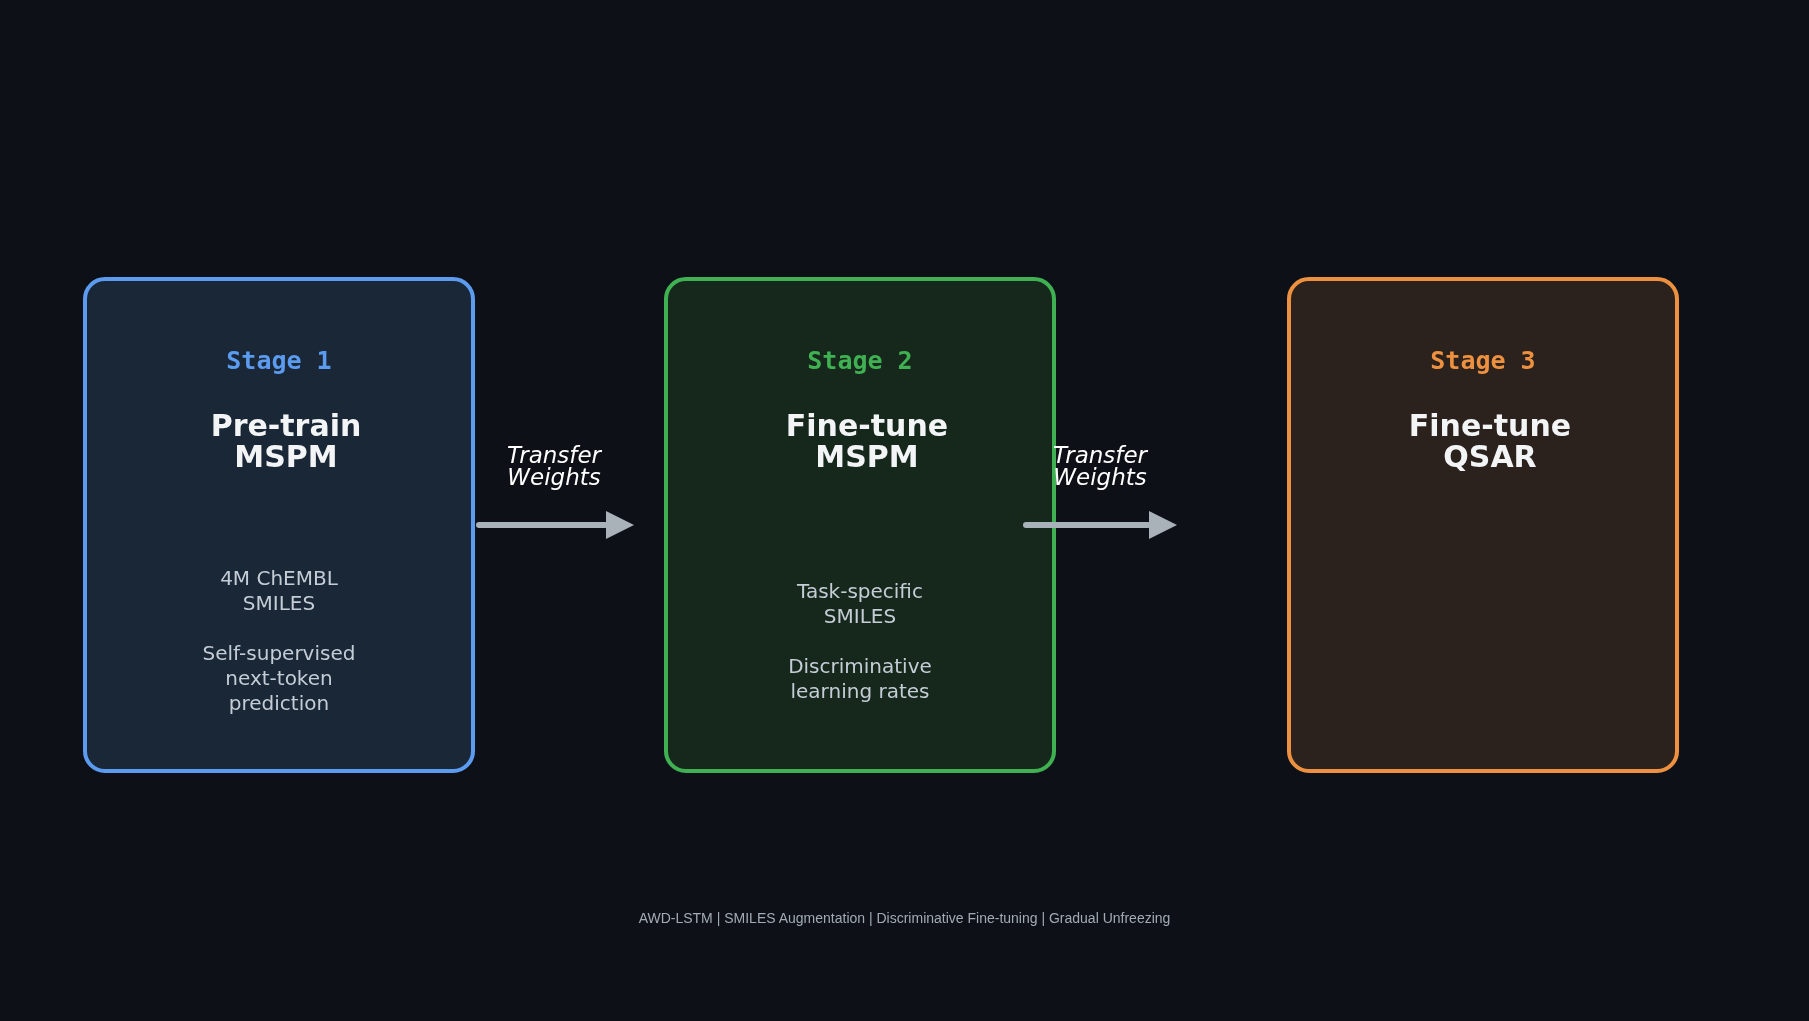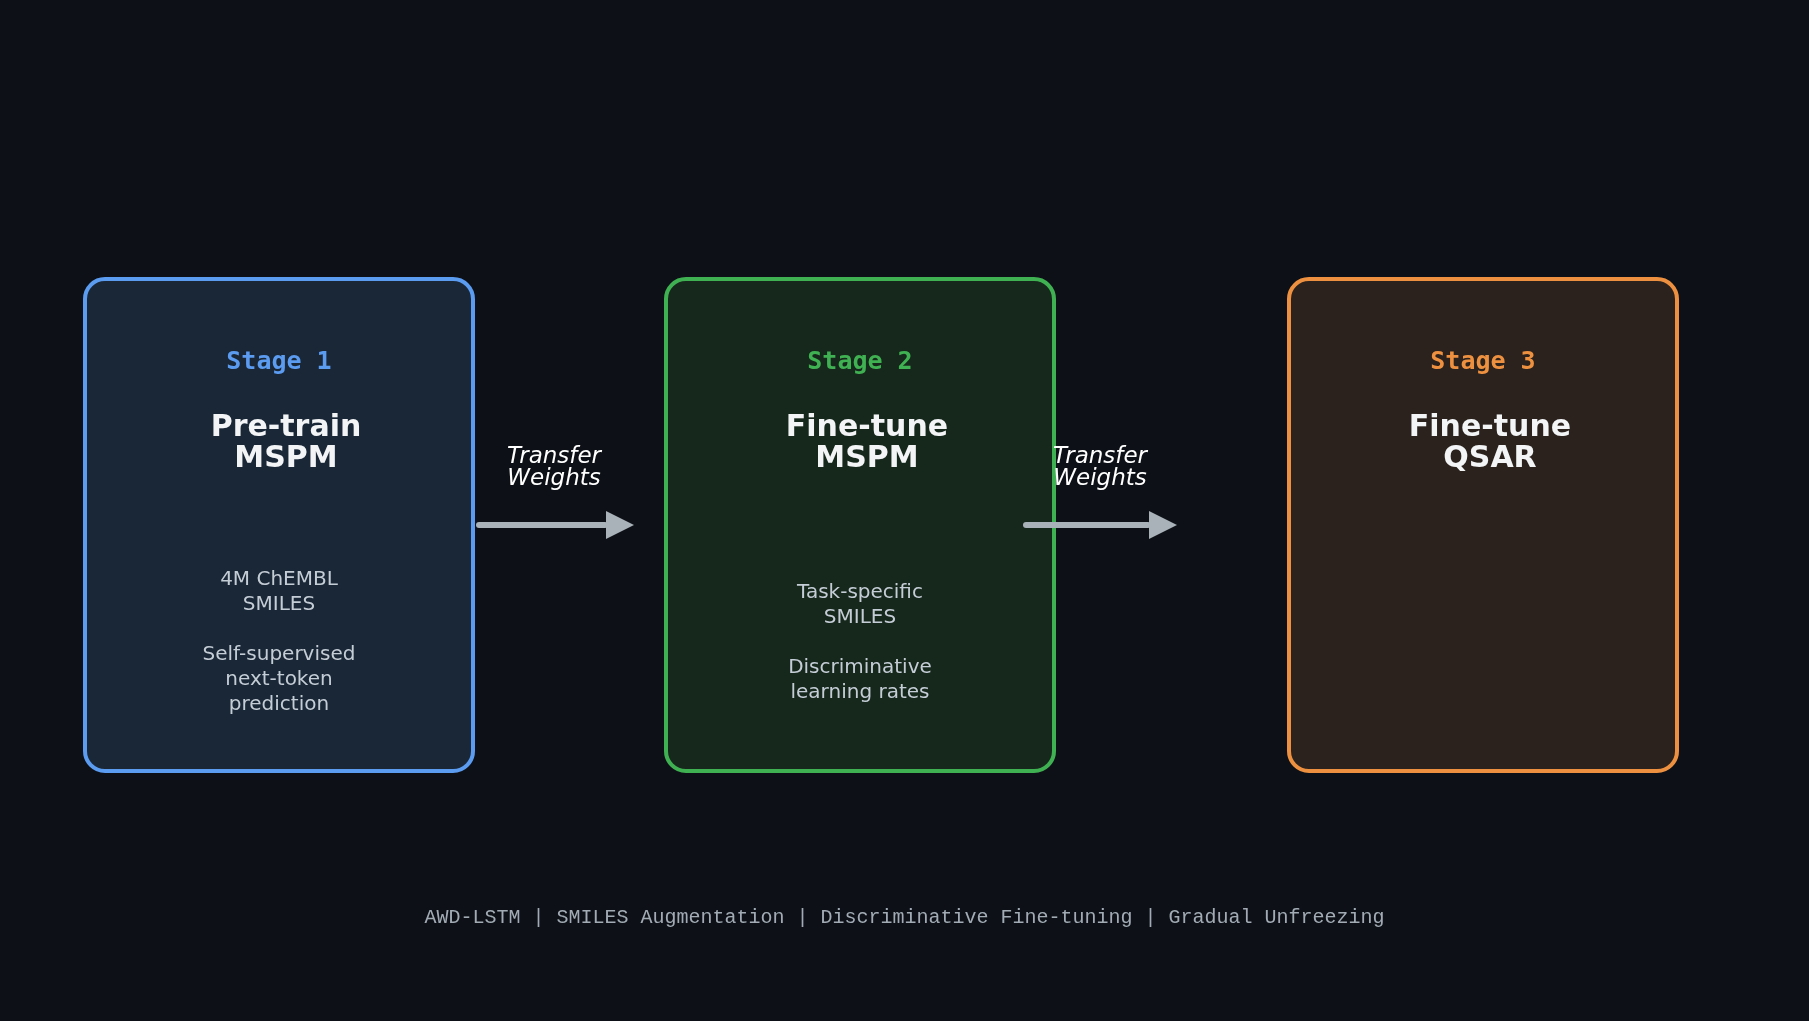--- a/index.html
+++ b/index.html
@@ -118,22 +118,22 @@
     border-left: 28px solid #a9b1b9;
   }
   .arrow-head.a1 { left: 606px; }
   .arrow-head.a2 { left: 1149px; }
   .page-footer {
     position: absolute;
     top: 906px;
     left: 0;
     width: 100%;
     text-align: center;
-    font-family: Liberation Mono, monospace;
-    font-size: 20px;
+    font-family: Liberation Sans, sans-serif;
+    font-size: 14px;
     line-height: 24px;
     color: #a2abb4;
   }
 </style>
 </head>
 <body>
 
 <div class="canvas">
 
 

